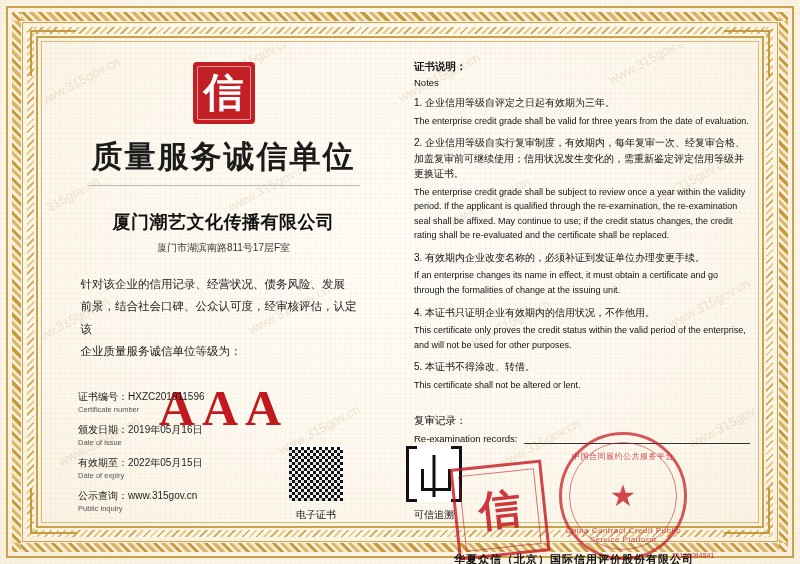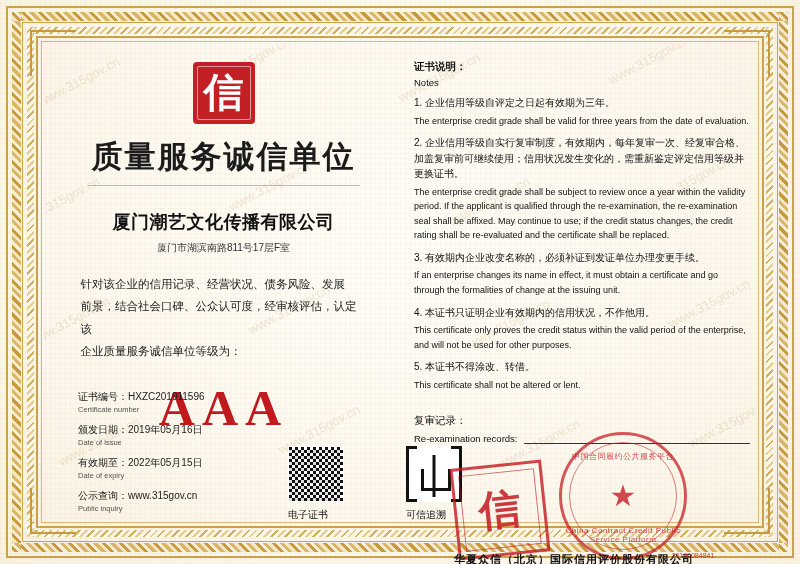--- a/index.html
+++ b/index.html
@@ -148,21 +148,21 @@
   }
   .meta-row { margin-bottom: 9px; }
   .meta-cn { font-size: 10px; color: #1c1c1c; }
   .meta-en { font-size: 7.5px; color: #555; margin-top: 1px; }
 
   
   .codes {
     position: absolute; left: 198px; top: 400px; width: 160px;
     display: flex; gap: 18px; align-items: flex-start;
   }
-  .code-box { text-align: left; padding-left: 44px; }
+  .code-box { text-align: center; padding-left: 44px; }
   .qr {
     width: 56px; height: 56px;
     background-image:
       repeating-linear-gradient(90deg, #111 0 3px, #fff 3px 6px),
       repeating-linear-gradient(0deg, #111 0 3px, #fff 3px 6px);
     background-blend-mode: difference;
     background-color: #fff;
     border: 1px solid #fff;
   }
   .trace {

